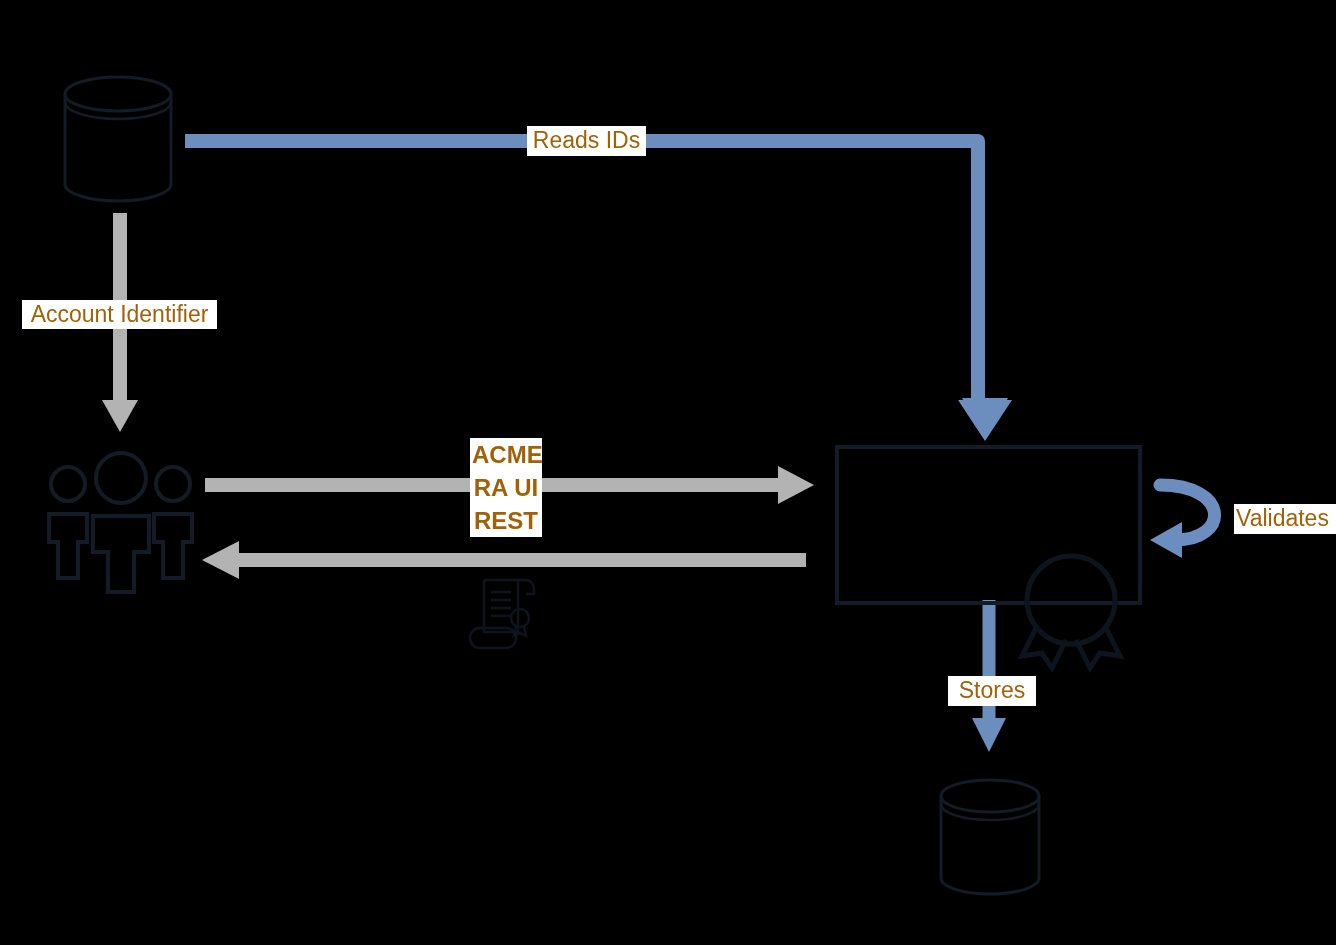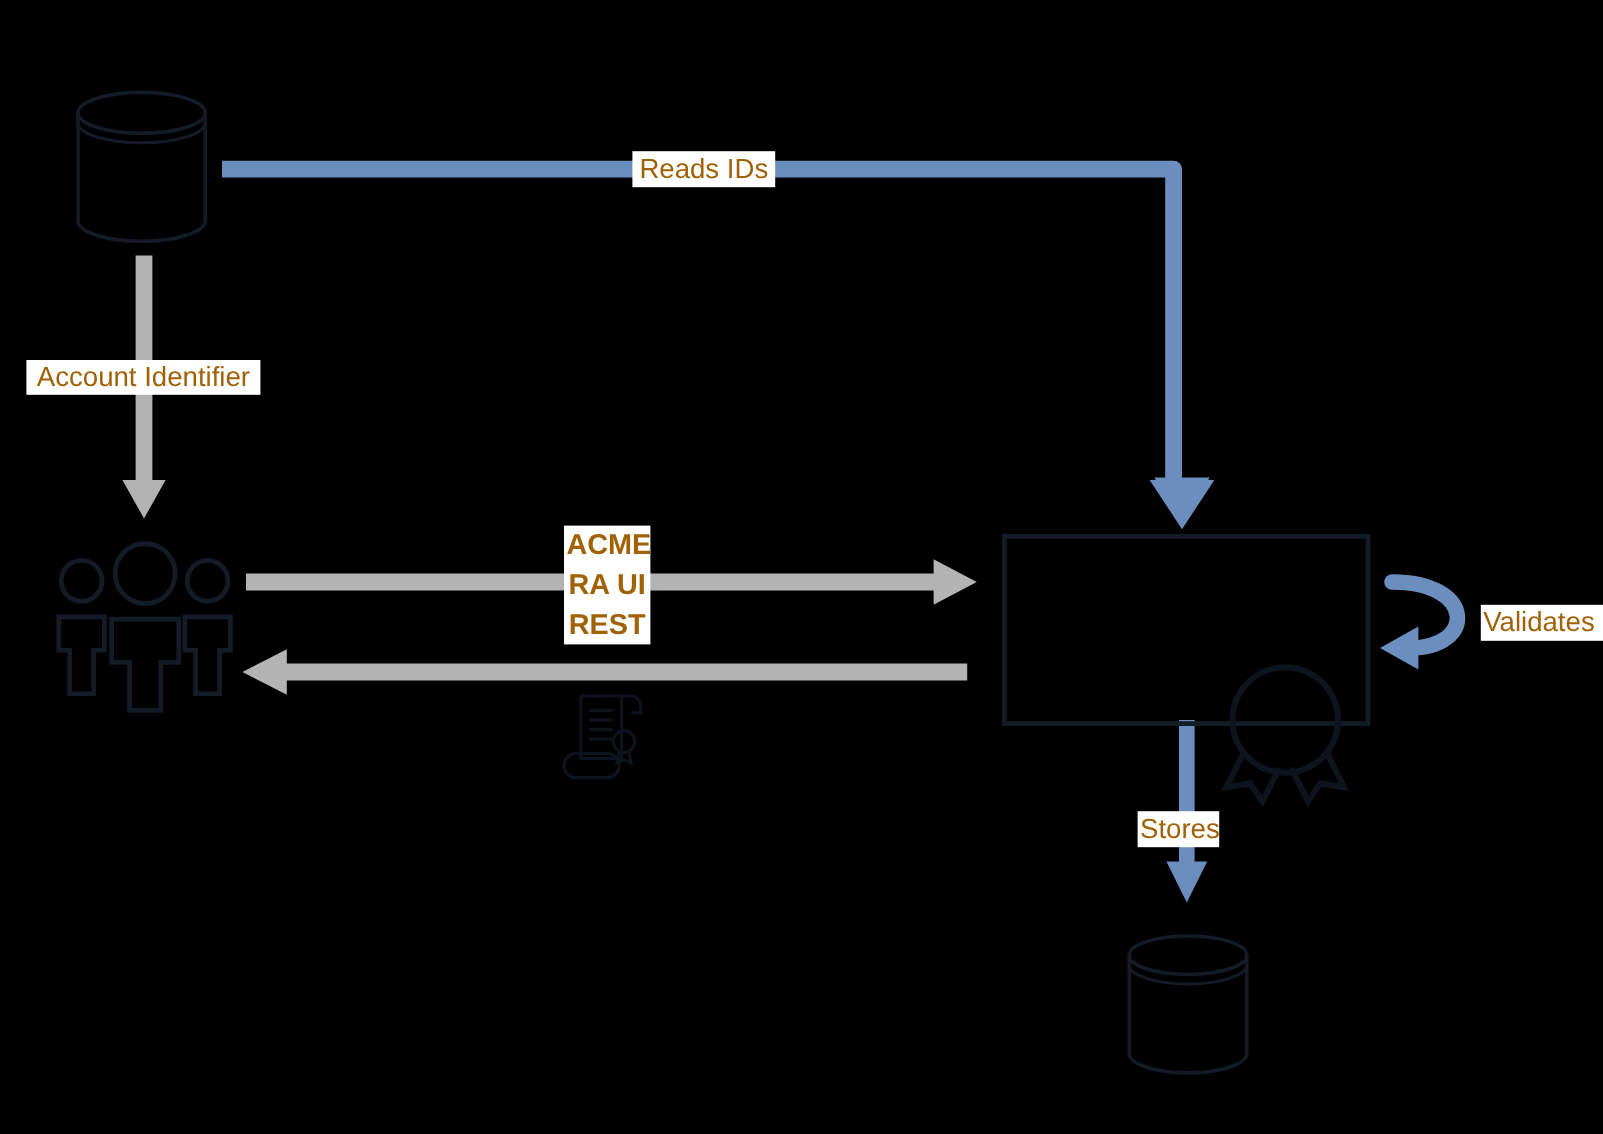--- a/index.html
+++ b/index.html
@@ -136,15 +136,15 @@
   <div class="edge-label" style="left:527px; top:126px; width:119px; height:30px;">Reads IDs</div>
 
   <div class="edge-label bold" style="left:470px; top:438px; width:72px; height:99px;">ACME
 RA UI
 REST</div>
 
   <div class="edge-label" style="left:22px; top:300px; width:195px; height:29px;">Account Identifier</div>
 
   <div class="edge-label" style="left:1234px; top:504px; width:106px; height:30px; text-align:left;">Validates</div>
 
-  <div class="edge-label" style="left:948px; top:676px; width:68px; height:30px;">Stores</div>
+  <div class="edge-label" style="left:948px; top:676px; width:88px; height:30px;">Stores</div>
 
 </div>
 
 </body></html>

